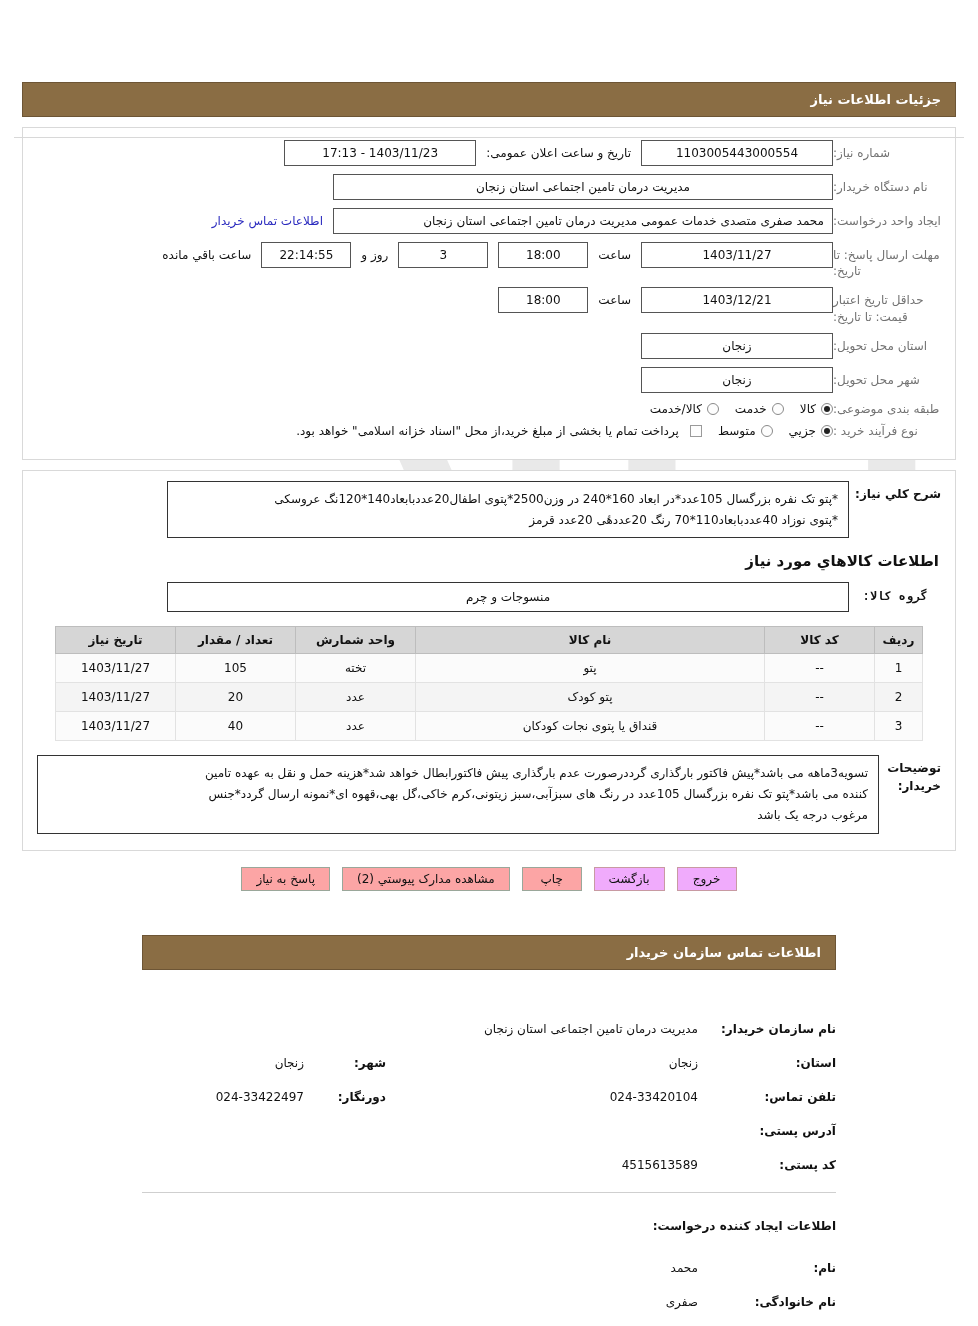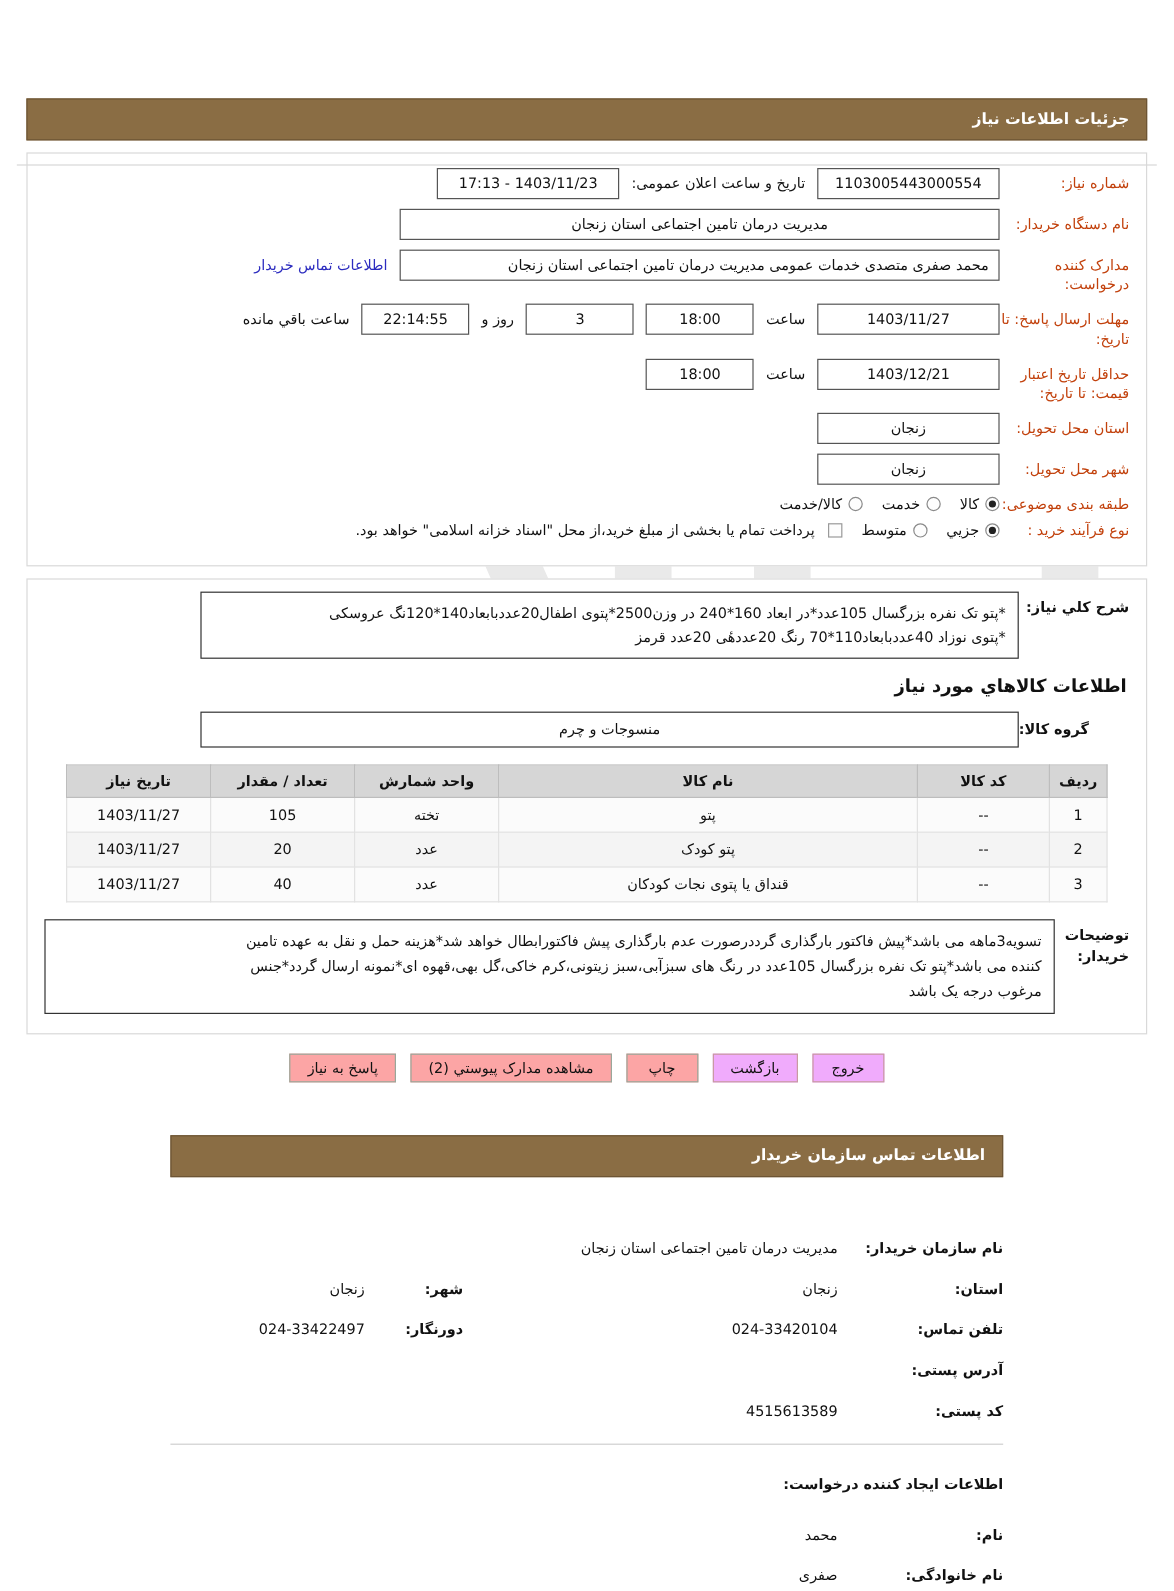--- a/index.html
+++ b/index.html
@@ -74,39 +74,39 @@
   .row {
     display: flex;
     align-items: flex-start;
     justify-content: flex-start;
     margin-bottom: 8px;
     gap: 0;
   }
   .lbl {
     width: 108px;
     flex: 0 0 108px;
-    text-align: right;
-    font-size: 12px;
-    color: #c2410c;
+    text-align: left;
+    font-size: 12px;
+    color: #737373;
     padding-top: 5px;
     line-height: 1.35;
   }
   .fld {
     border: 1px solid #555;
     background: #fff;
     height: 26px;
     line-height: 24px;
     padding: 0 8px;
     text-align: center;
     font-size: 12px;
     color: #111;
     white-space: nowrap;
     overflow: hidden;
   }
-  .fld.w190 { width: 152px; }
+  .fld.w190 { width: 192px; }
   .fld.w500 { width: 500px; }
   .fld.w90  { width: 90px; }
   .plain {
     padding: 0 10px;
     line-height: 26px;
     font-size: 12px;
     white-space: nowrap;
   }
   .link { color: #2b2bbf; text-decoration: none; }
 
@@ -156,21 +156,21 @@
 
   .subtitle {
     font-weight: bold;
     font-size: 15px;
     margin: 14px 0 12px 0;
     text-align: right;
     padding-right: 2px;
   }
 
   .group-row { display: flex; align-items: center; margin-bottom: 14px; }
-  .group-lbl { flex: 0 0 92px; font-weight: bold; font-size: 12px; text-align: left; }
+  .group-lbl { flex: 0 0 92px; font-weight: bold; font-size: 12px; text-align: center; font-family: Liberation Mono, monospace; }
   .group-box {
     border: 1px solid #333;
     flex: 1 1 auto;
     margin-left: 130px;
     height: 30px; line-height: 28px;
     padding: 0 14px;
     text-align: center;
     font-size: 12px;
   }
 
@@ -282,21 +282,21 @@
       <div class="plain">تاریخ و ساعت اعلان عمومی:</div>
       <div class="fld w190">1403/11/23 - 17:13</div>
     </div>
 
     <div class="row">
       <div class="lbl">نام دستگاه خریدار:</div>
       <div class="fld w500">مدیریت درمان تامین اجتماعی استان زنجان</div>
     </div>
 
     <div class="row">
-      <div class="lbl">مدارک کننده درخواست:</div>
+      <div class="lbl">ایجاد واحد درخواست:</div>
       <div class="fld creator">محمد صفری متصدی خدمات عمومی مدیریت درمان تامین اجتماعی استان زنجان</div>
       <a class="plain link" href="#">اطلاعات تماس خریدار</a>
     </div>
 
     <div class="row">
       <div class="lbl">مهلت ارسال پاسخ: تا تاریخ:</div>
       <div class="fld w190">1403/11/27</div>
       <div class="plain">ساعت</div>
       <div class="fld w90">18:00</div>
       <div class="fld w90" style="margin-right:10px">3</div>

